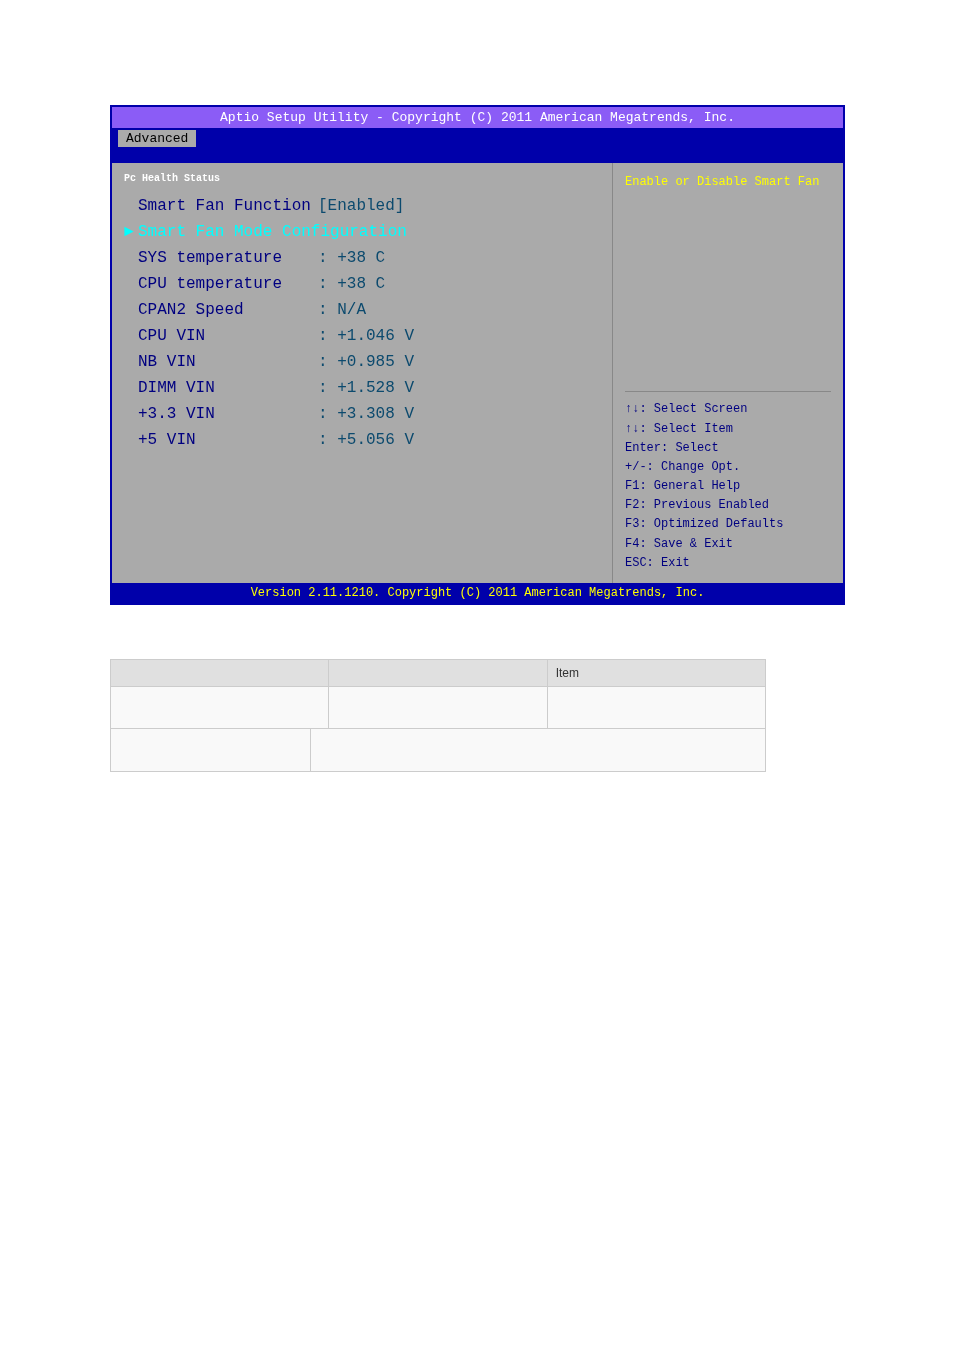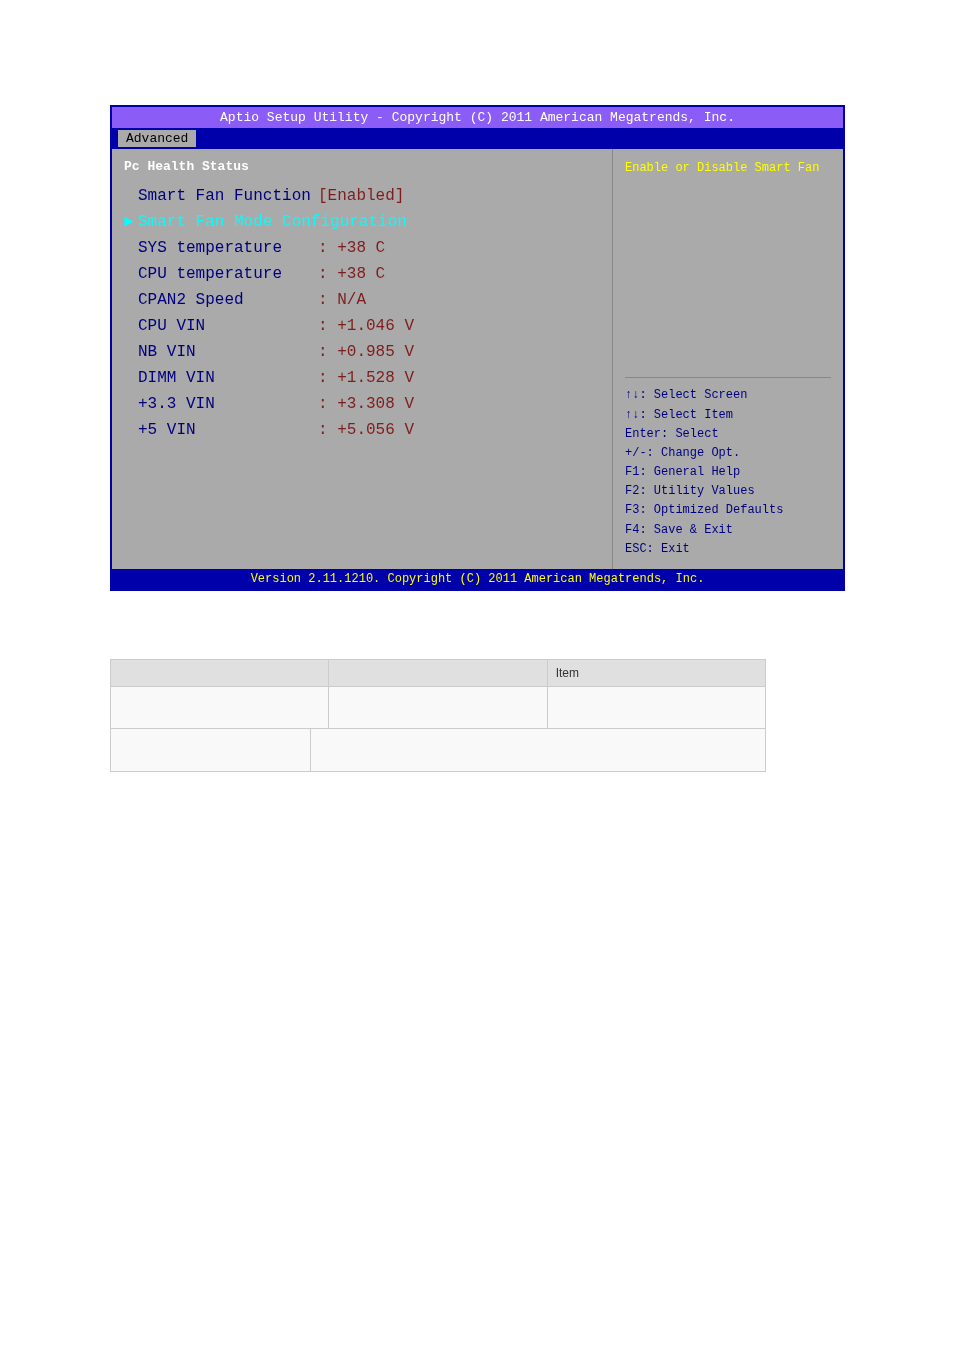--- a/index.html
+++ b/index.html
@@ -24,21 +24,21 @@
       background: #8b5cf6;
       color: #ffffff;
       text-align: center;
       font-size: 13px;
       padding: 3px 0;
       font-family: 'Courier New', Courier, monospace;
     }
 
     .bios-tab-bar {
       background: #0000aa;
-      padding: 2px 6px 2px 6px;
+      padding: 2px 6px 16px 6px;
       display: flex;
       gap: 4px;
     }
 
     .bios-tab {
       font-size: 13px;
       font-family: 'Courier New', Courier, monospace;
       padding: 1px 8px;
       cursor: pointer;
     }
@@ -61,21 +61,21 @@
 
     .bios-right {
       width: 230px;
       padding: 10px 12px;
       display: flex;
       flex-direction: column;
     }
 
     .section-title {
       color: #ffffff;
-      font-size: 13px;
+      font-size: 10px;
       font-weight: bold;
       margin-bottom: 10px;
       font-family: 'Courier New', Courier, monospace;
     }
 
     .menu-item {
       font-size: 16px;
       font-family: 'Courier New', Courier, monospace;
       color: #000080;
       display: flex;
@@ -92,21 +92,21 @@
       color: #00ffff;
       margin-right: 4px;
       min-width: 10px;
     }
 
     .menu-item .label {
       min-width: 180px;
     }
 
     .menu-item .value {
-      color: #7f1d1d;
+      color: #0c4a6e;
     }
 
     .menu-item.selected .label,
     .menu-item.selected .value {
       color: #00ffff;
     }
 
     .help-text {
       color: #ffff00;
       font-size: 12px;
@@ -256,21 +256,21 @@
     </div>
 
     <div class="bios-right">
       <div class="help-text">Enable or Disable Smart Fan</div>
       <div class="key-help">
         <div class="key-help-line">↑↓: Select Screen</div>
         <div class="key-help-line">↑↓: Select Item</div>
         <div class="key-help-line">Enter: Select</div>
         <div class="key-help-line">+/-: Change Opt.</div>
         <div class="key-help-line">F1: General Help</div>
-        <div class="key-help-line">F2: Utility Values</div>
+        <div class="key-help-line">F2: Previous Enabled</div>
         <div class="key-help-line">F3: Optimized Defaults</div>
         <div class="key-help-line">F4: Save &amp; Exit</div>
         <div class="key-help-line">ESC: Exit</div>
       </div>
     </div>
   </div>
   <div class="bios-footer">Version 2.11.1210. Copyright (C) 2011 American Megatrends, Inc.</div>
 </div>
 
 <div class="table-container">

